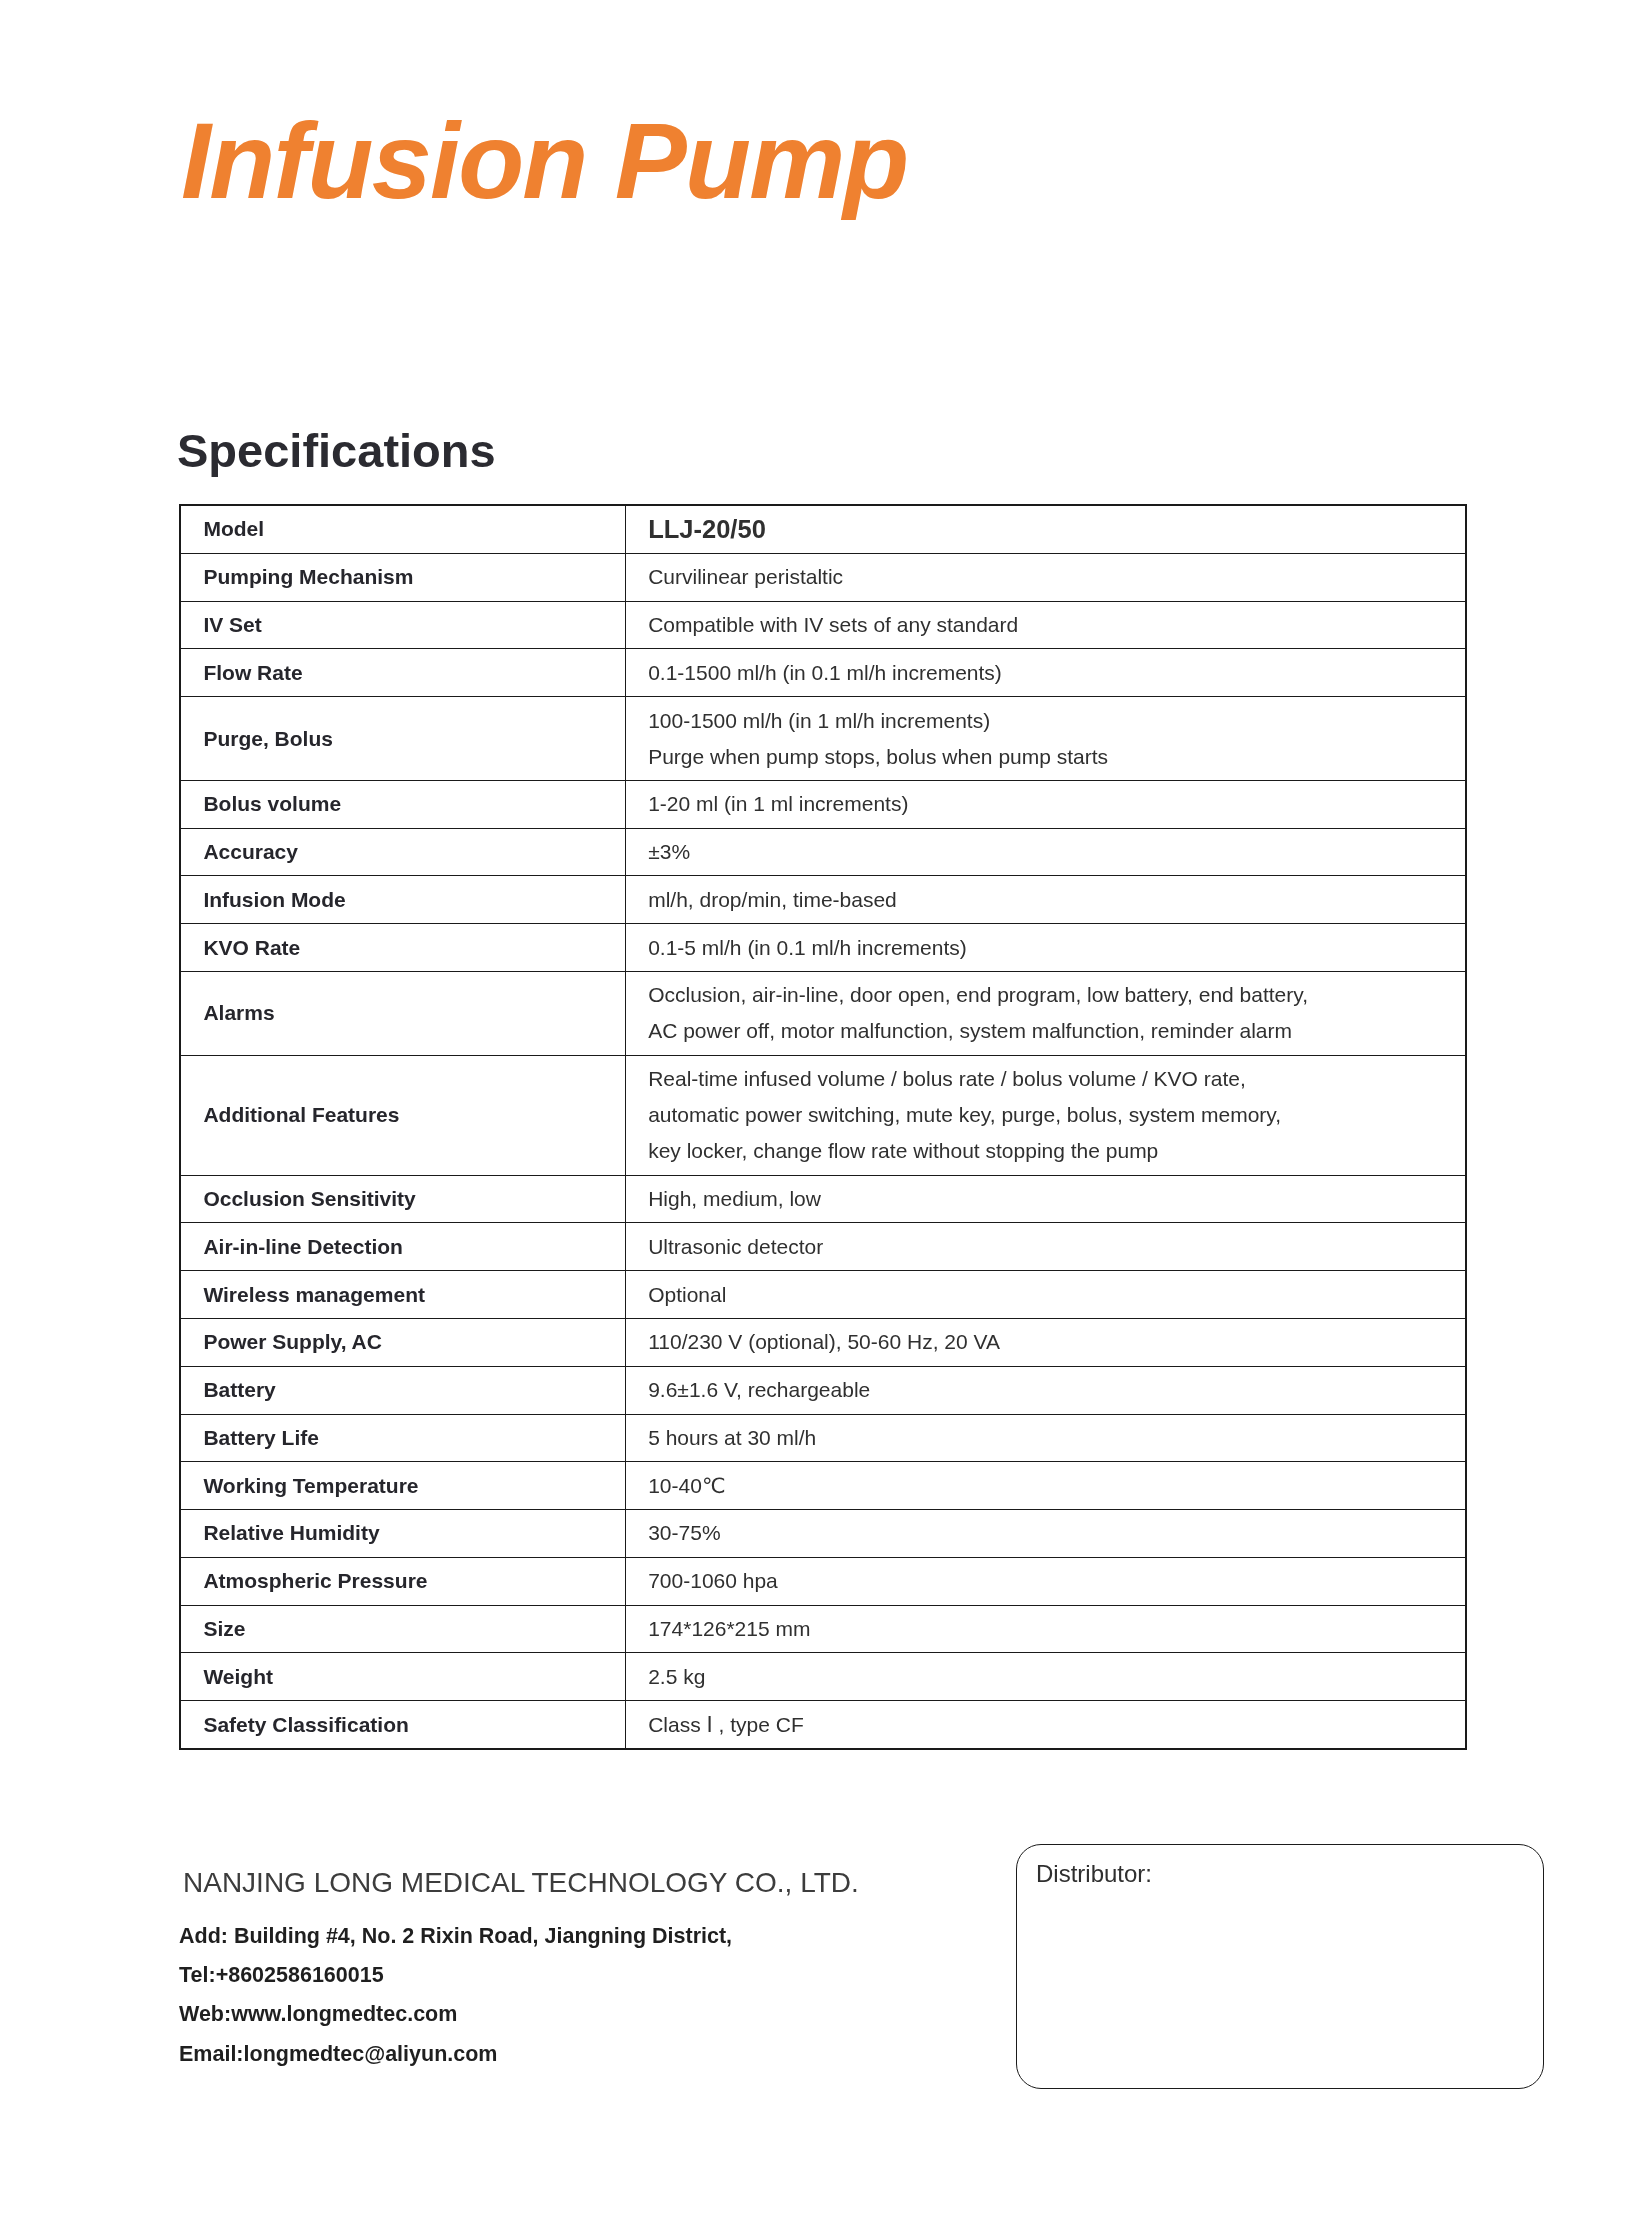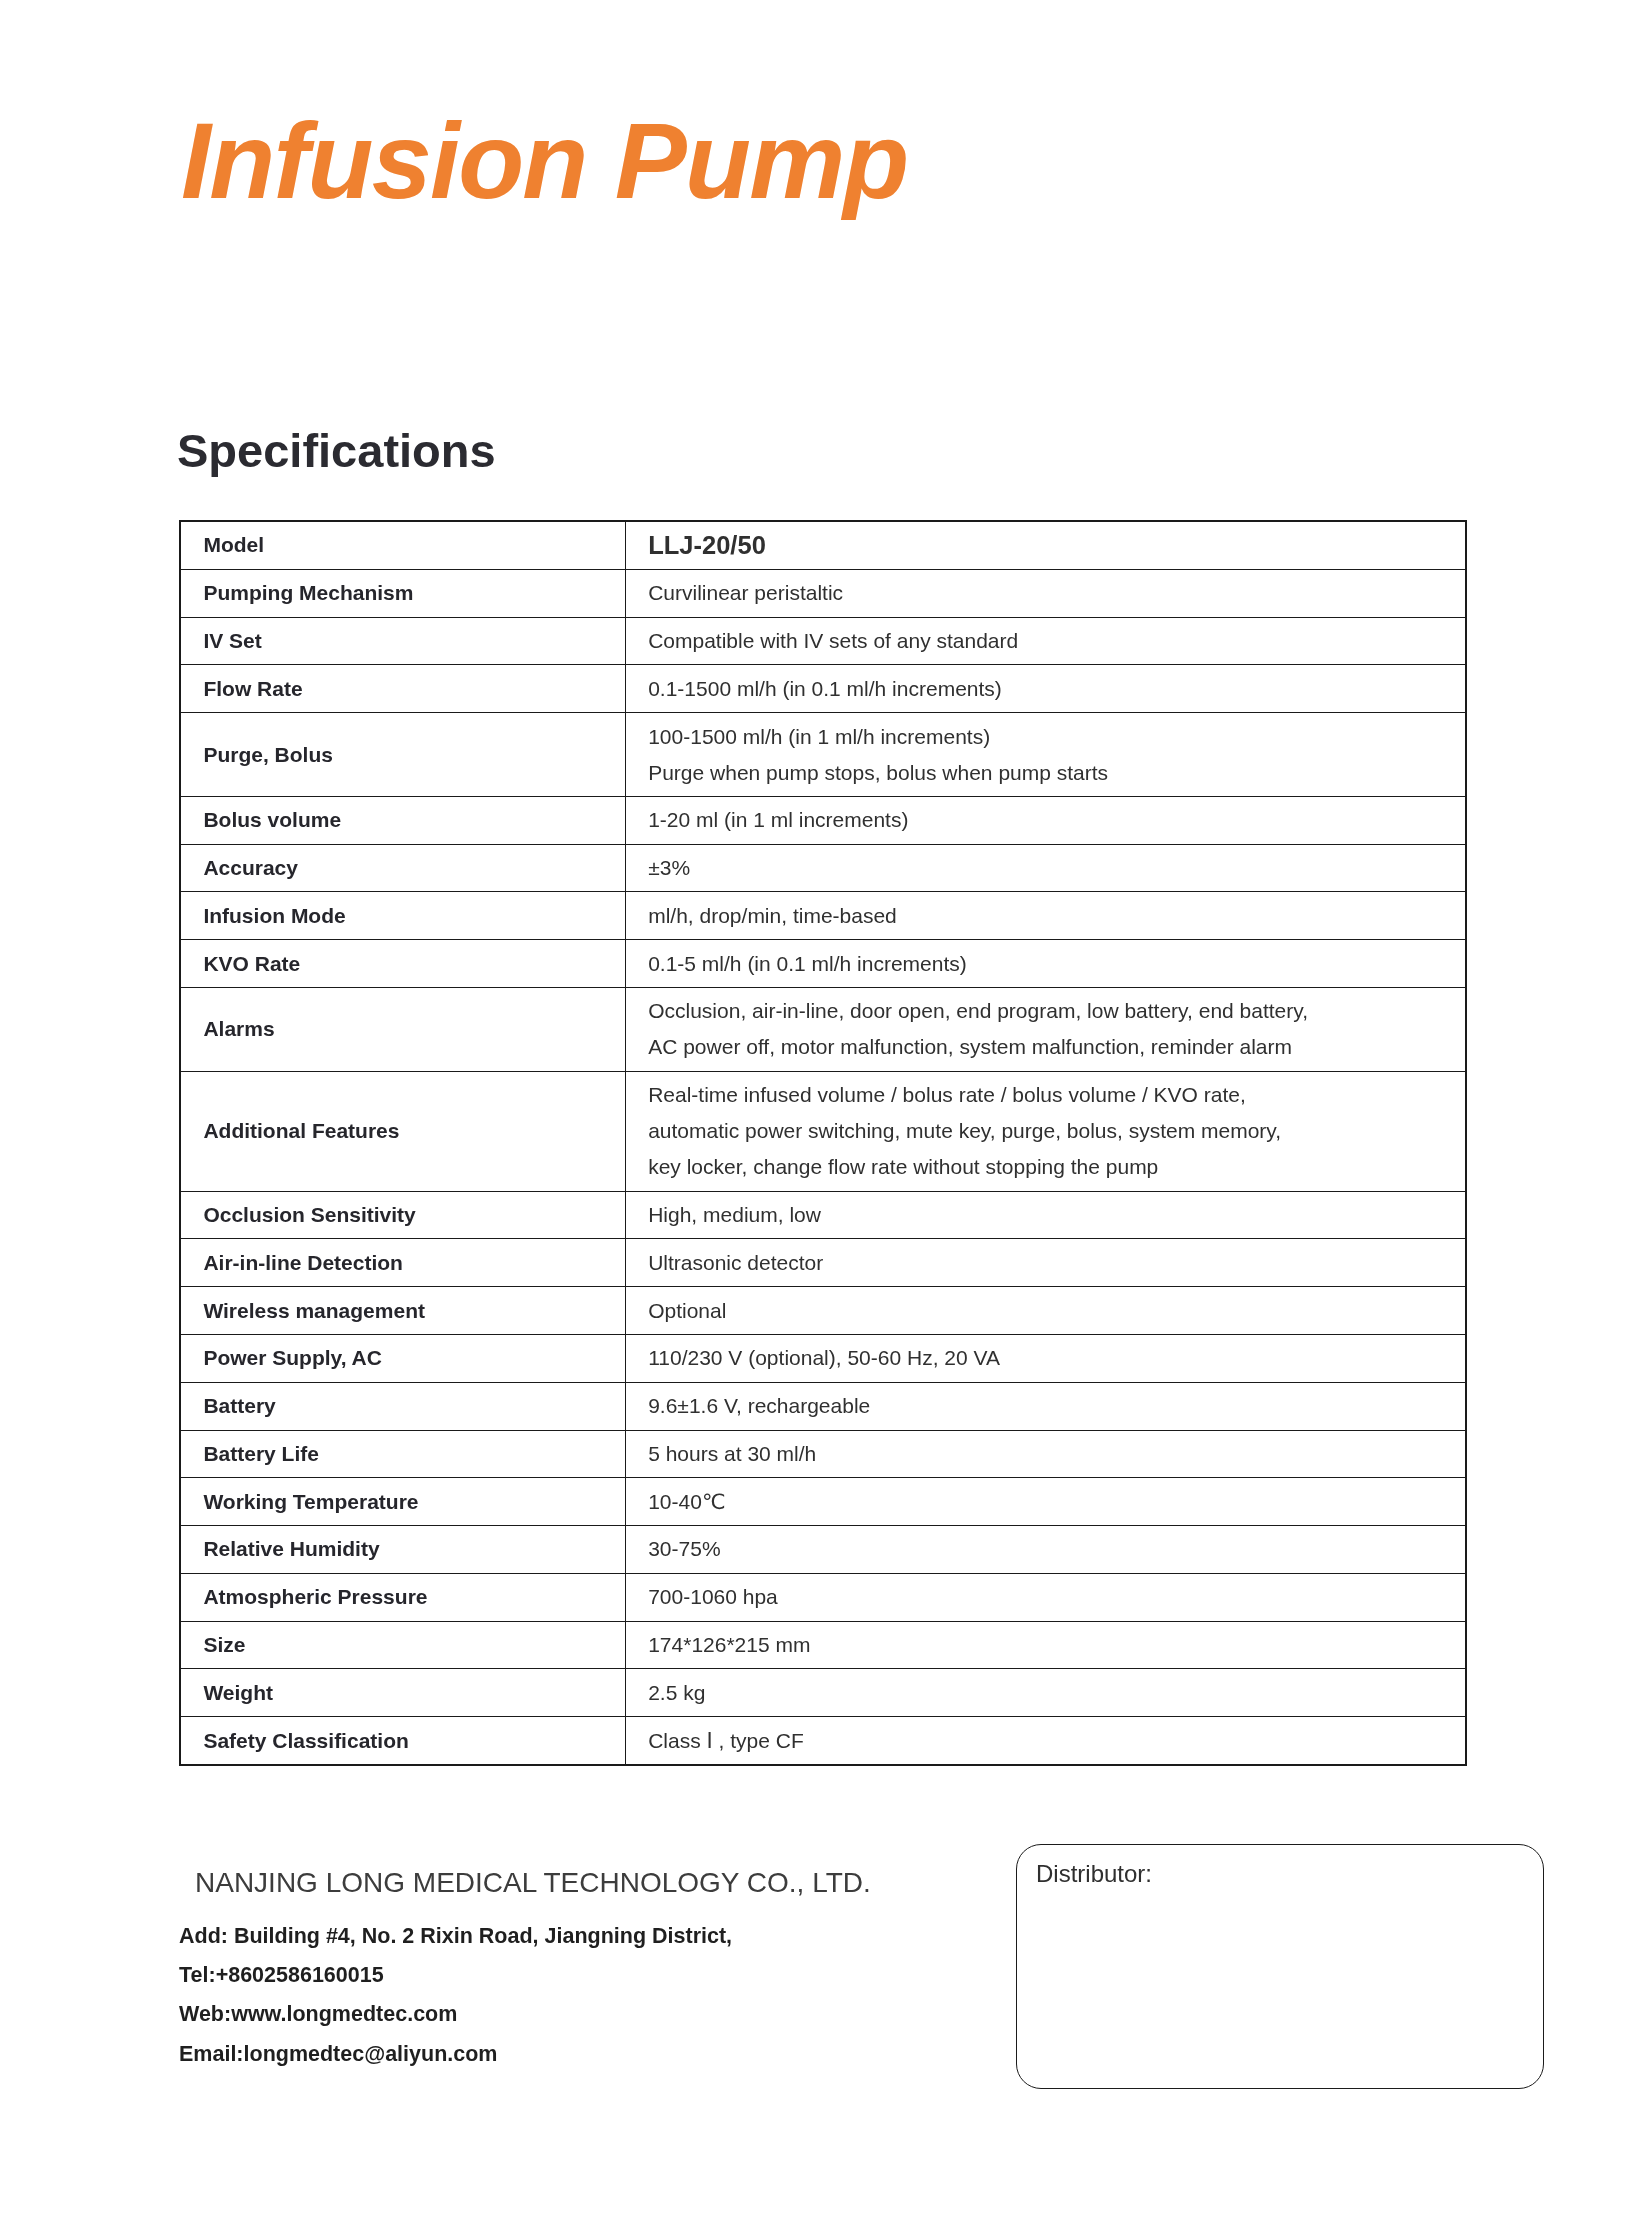--- a/index.html
+++ b/index.html
@@ -41,21 +41,21 @@
     font-weight: 700;
     line-height: 1.1;
     color: #2b2b31;
     white-space: nowrap;
   }
 
   
   table.spec-table {
     position: absolute;
     left: 179px;
-    top: 520px;
+    top: 504px;
     width: 1288px;
     border-collapse: collapse;
     table-layout: fixed;
     border: 2.2px solid #1a1a1a;
     border-top-width: 2.7px;
     padding-left: 36px;
   }
   table.spec-table th,
   table.spec-table td {
     border-top: 1.8px solid #1a1a1a;
@@ -88,21 +88,21 @@
     position: absolute;
     left: 179px;
     top: 1868px;
     color: #1f1f1f;
   }
   .company-name {
     font-size: 28px;
     font-weight: 400;
     color: #3c3c3c;
     line-height: 30px;
-    margin: 0 0 26px 16px;
+    margin: 0 0 26px 4px;
     white-space: nowrap;
   }
   .footer-line {
     font-size: 21.5px;
     font-weight: 700;
     line-height: 24px;
     margin: 0 0 15.2px 0;
     white-space: nowrap;
   }
   .footer-line.indent {

